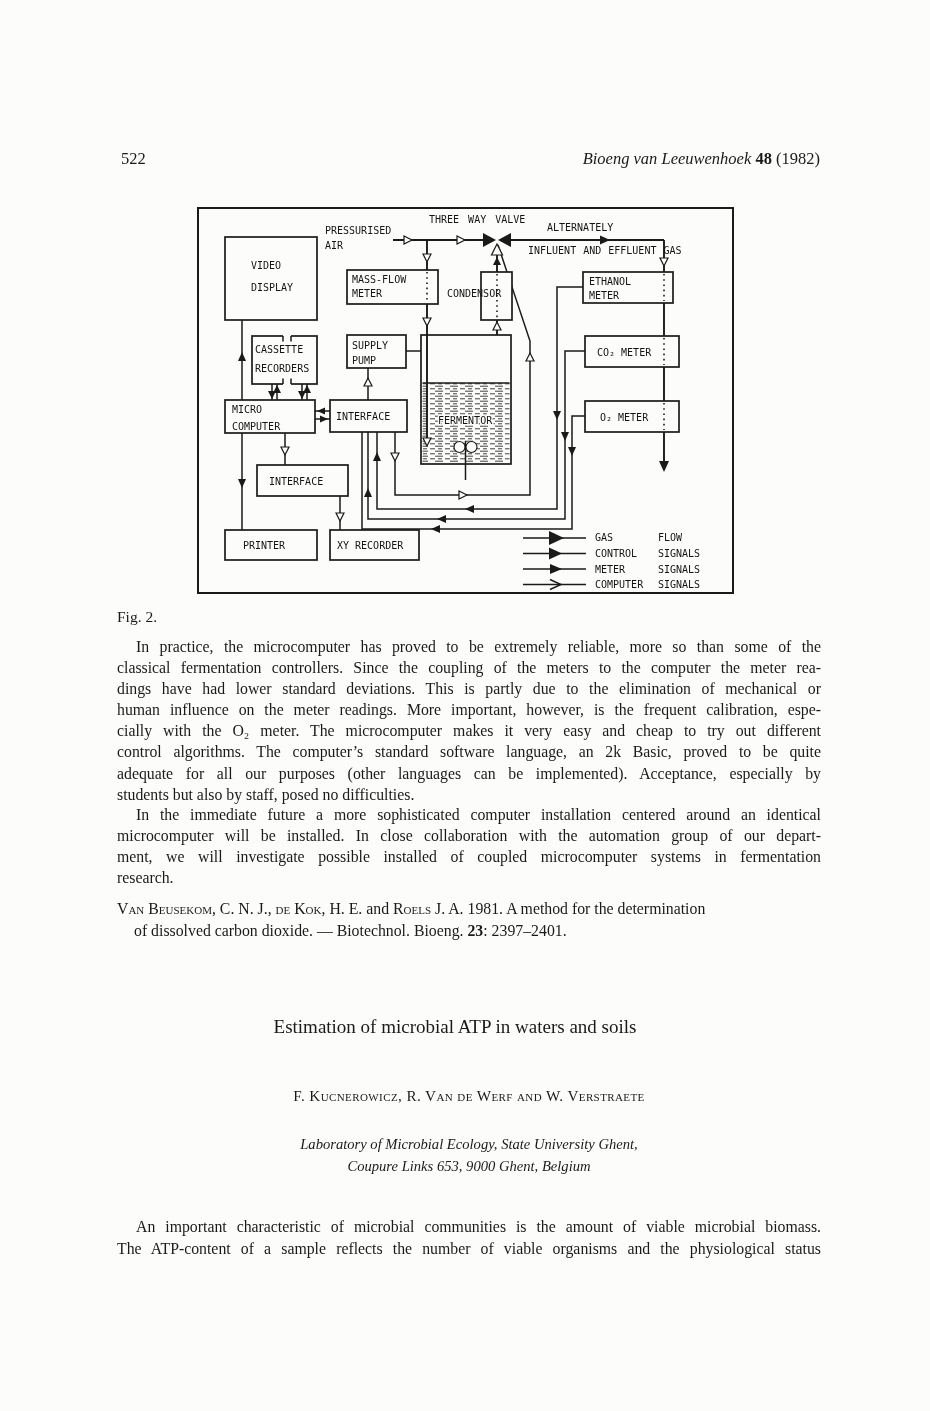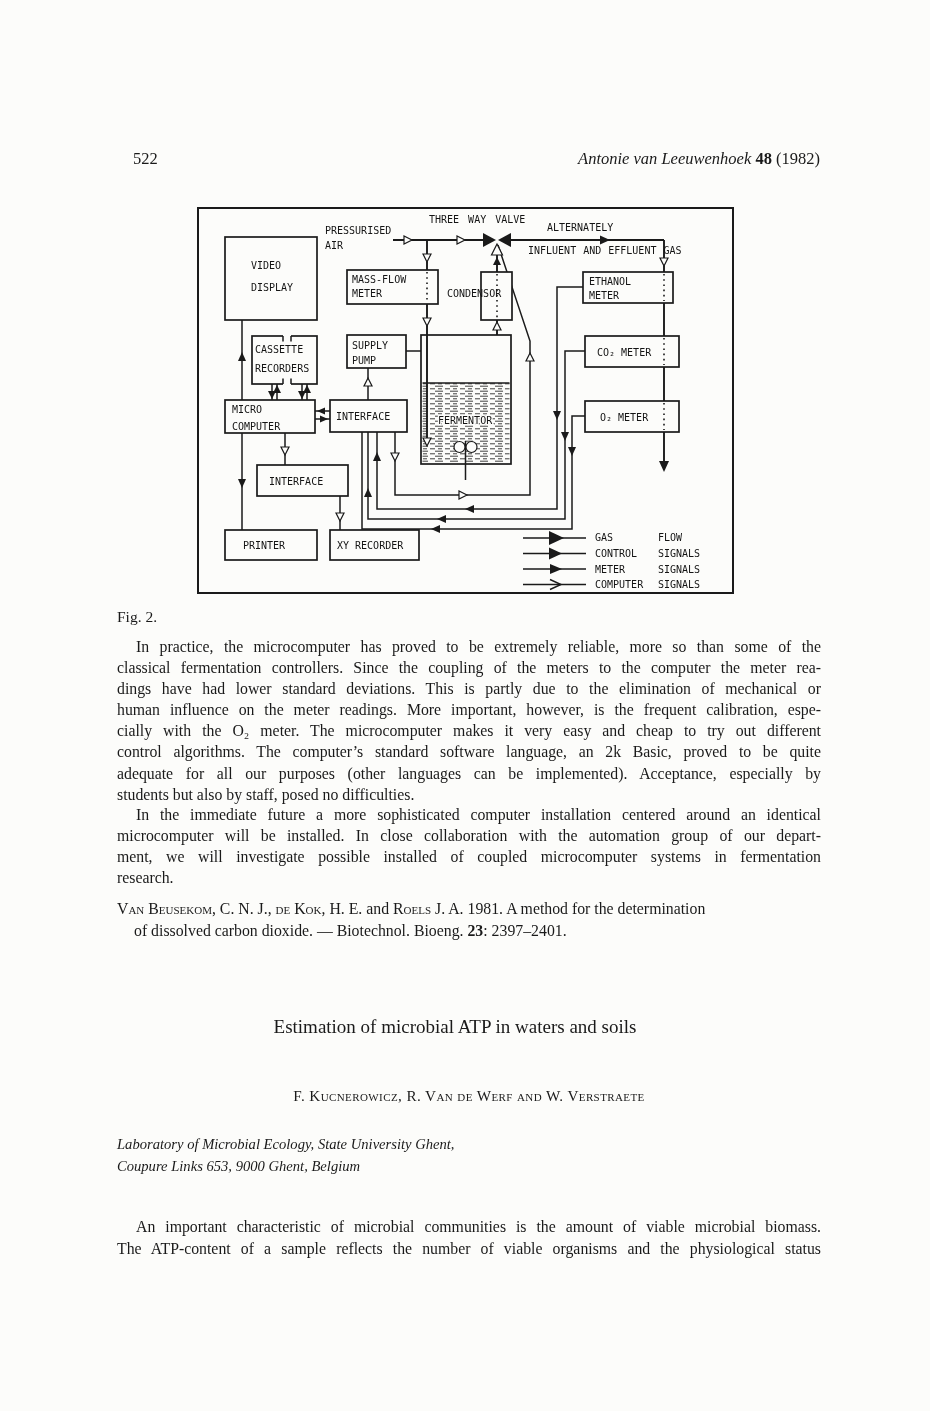--- a/index.html
+++ b/index.html
@@ -4,61 +4,61 @@
 <style>
   html,body{margin:0;padding:0}
   body{
     width:930px;height:1411px;position:relative;
     background:#fcfcfa;color:#1a1a1a;
     font-family:"Liberation Serif","DejaVu Serif",serif;
     overflow:hidden;
   }
   .abs{position:absolute}
   
-  .hdr-left{left:133px;top:149px;font-size:16.5px}
+  .hdr-left{left:121px;top:149px;font-size:16.5px}
   .hdr-right{right:110px;top:149px;font-size:16.5px;white-space:nowrap}
   .ital{font-style:italic}
   .bold{font-weight:bold}
   
   .figcap{left:117px;top:608px;font-size:15.5px}
   
   .para{left:117px;width:704px;font-size:15.8px;line-height:21.1px}
   .p1{top:636px}
   .p2{top:804px}
   .bline{text-align:justify;text-align-last:justify}
   .bline.nolast{text-align-last:left}
   .bline.ind{text-indent:19px}
   
   .refblock{left:117px;top:898px;width:704px;font-size:15.8px;line-height:22.3px}
   .ref-line+.ref-line{padding-left:17px}
   .sc{font-variant:small-caps}
   .b{font-weight:bold}
   
   .arttitle{left:103px;top:1016px;width:704px;text-align:center;font-size:19px}
   .artauthors{left:117px;top:1087px;width:704px;text-align:center;font-size:15.2px;font-variant:small-caps;letter-spacing:.4px}
-  .artaffil{left:117px;top:1134px;width:704px;font-style:italic;font-size:14.6px;line-height:21.5px}
+  .artaffil{left:117px;top:1134px;width:704px;text-align:center;font-style:italic;font-size:14.6px;line-height:21.5px}
   .intro{top:1216px;line-height:22px}
   
   svg{position:absolute;left:190px;top:200px}
   svg text{font-family:"DejaVu Sans Mono","Liberation Mono",monospace;font-size:10px;fill:#141414}
   .ln{stroke:#1a1a1a;stroke-width:1.5;fill:none}
   .gas{stroke-width:1.9}
   .bx{fill:#fcfcfa;stroke:#1a1a1a;stroke-width:1.7}
   .dot{stroke:#1a1a1a;stroke-width:1.6;stroke-dasharray:1.6 3.6;fill:none}
   .af{fill:#1a1a1a;stroke:none}
   .ao{fill:#fcfcfa;stroke:#1a1a1a;stroke-width:1.2}
   .wsp{word-spacing:3px}
   .wsp1{word-spacing:1px}
 </style>
 </head>
 <body>
 
 <div class="abs hdr-left">522</div>
 <div class="abs hdr-right">
-  <span class="ital">Antonie van Leeuwenhoek</span>
+  <span class="ital">Bioeng van Leeuwenhoek</span>
   <span> </span>
   <span class="bold">48</span>
   <span> </span>
   <span>(1982)</span>
 </div>
 
 <svg width="560" height="410" viewBox="190 200 560 410">
 
   <rect x="198" y="208" width="535" height="385" fill="none" stroke="#1a1a1a" stroke-width="2"></rect>
 

